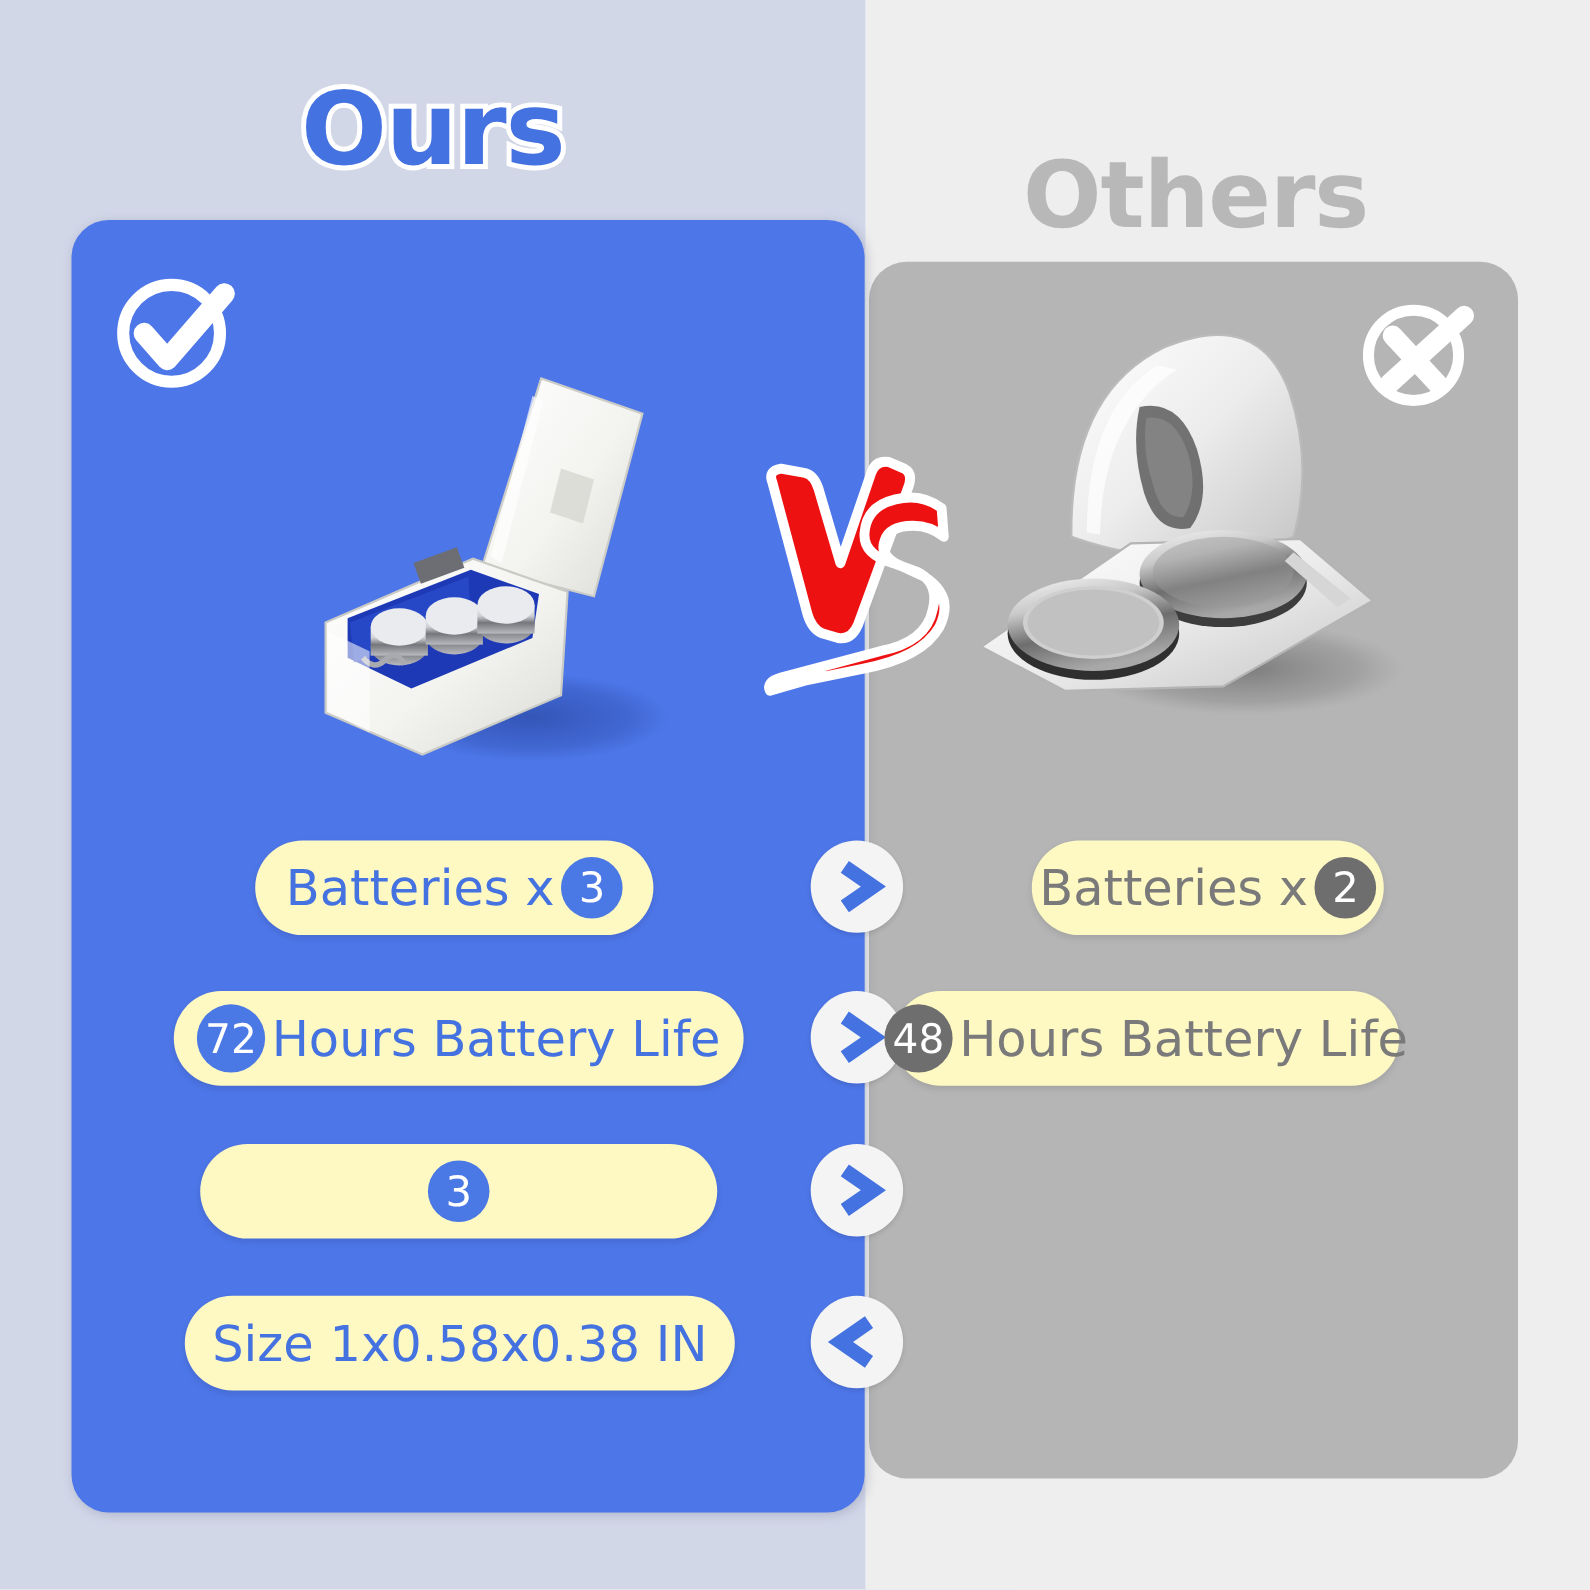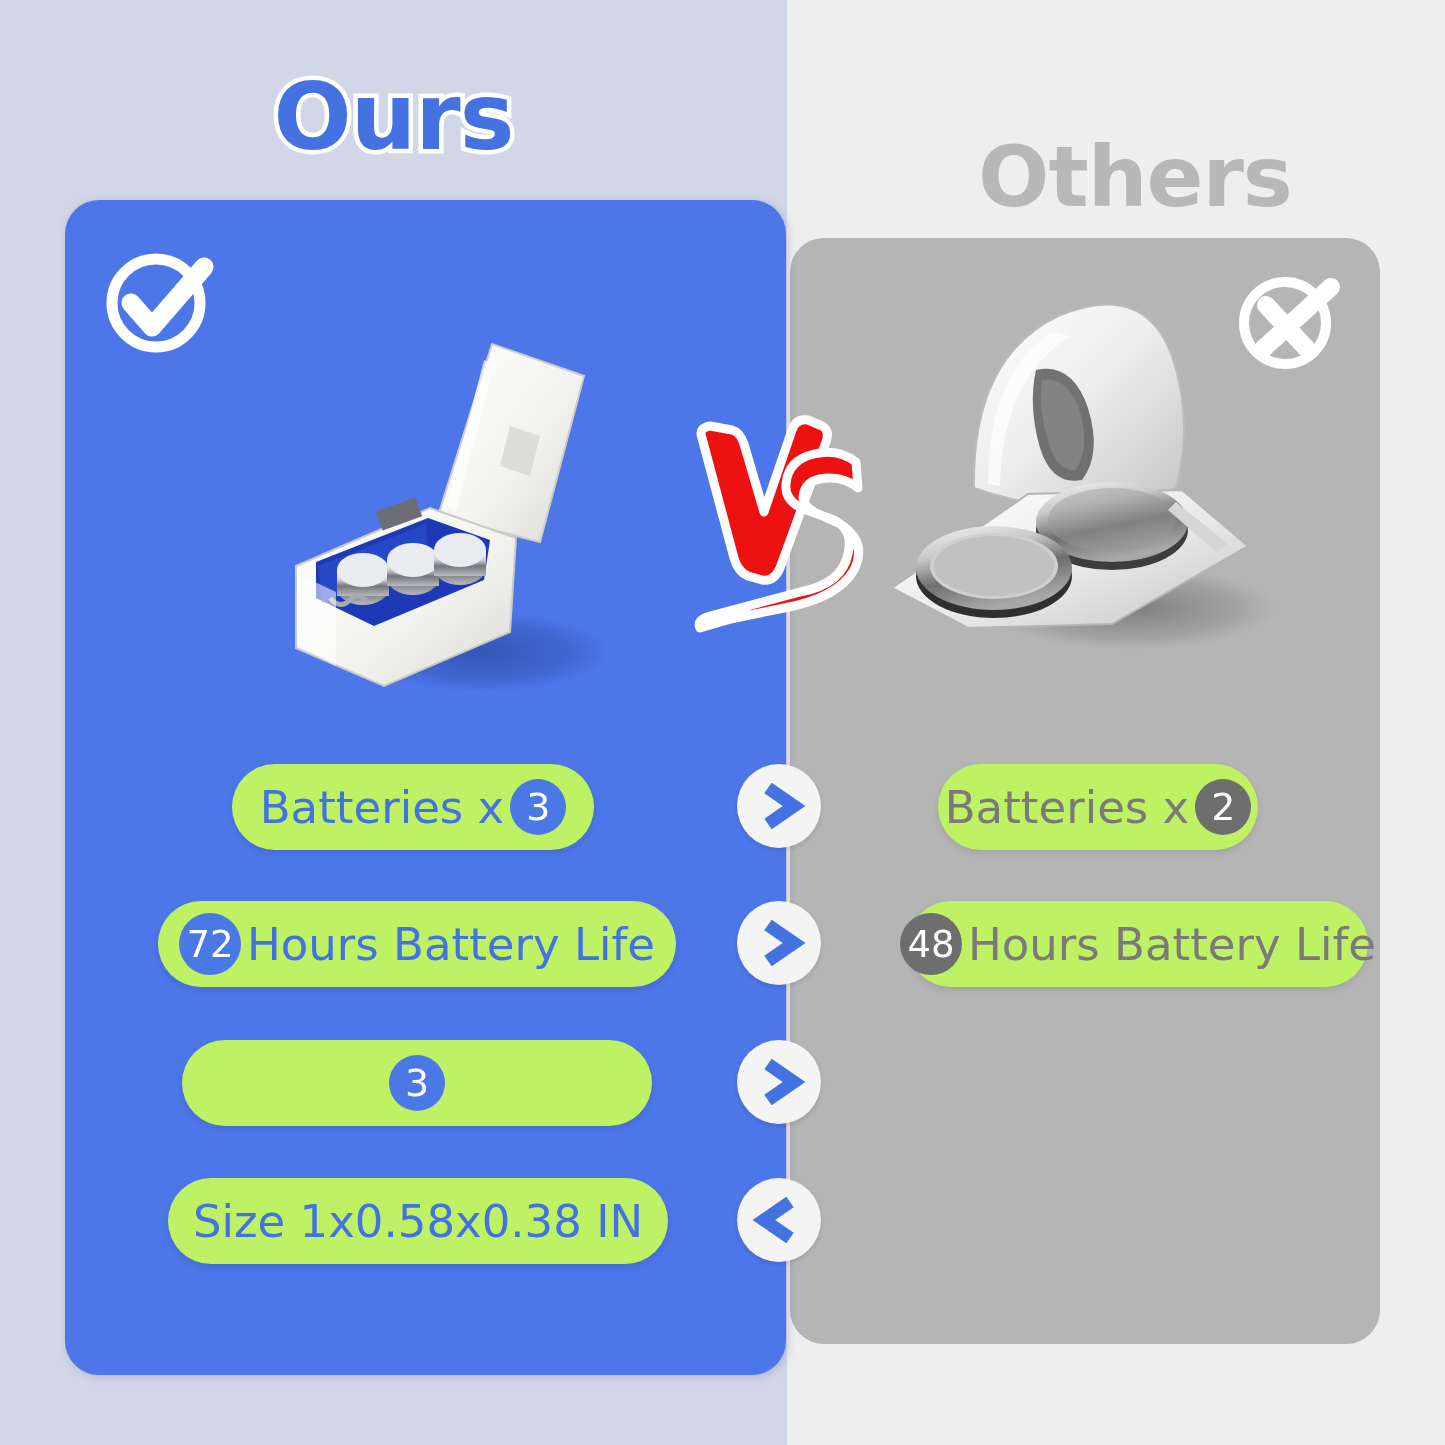--- a/index.html
+++ b/index.html
@@ -35,21 +35,20 @@
     font-size:92px; font-weight:bold; letter-spacing:-1px;
     color:#4472e0;
     -webkit-text-stroke: 9px #ffffff;
     paint-order: stroke fill;
   }
   #title-others {
     position:absolute; left:787px; top:128px; width:600px;
     text-align:center;
     font-size:84px; font-weight:bold; letter-spacing:-1px;
     color:#b8b8b8;
-    margin-left:48px;
   }
 
   
   .status-icon { position:absolute; }
   #check-icon { left:100px; top:243px; width:116px; height:116px; }
   #cross-icon { left:1233px; top:267px; width:108px; height:108px; }
 
   
   .product { position:absolute; }
   #product-ours   { left:278px; top:330px; width:340px; height:372px; }
@@ -61,21 +60,21 @@
   
   .row { position:absolute; left:0; width:1445px; height:86px; }
   .row.r0 { top:764px; }
   .row.r1 { top:901px; }
   .row.r2 { top:1040px; }
   .row.r3 { top:1178px;text-align:right; }
 
   .pill {
     position:absolute;
     height:86px;
-    background:#bef264;
+    background:#fef9c3;
     border-radius:43px;
     display:flex; align-items:center; justify-content:center;
     white-space:nowrap;
     box-shadow: 0 3px 7px rgba(0,0,0,.10);
     padding:0 26px;
   }
   .pill .txt { font-size:45px; line-height:1; }
 
   .pill-left  { color:#4472e0; }
   .pill-right { color:#7a7a7a; }
@@ -92,21 +91,21 @@
   .badge-blue { background:#4a78e4; }
   .badge-gray { background:#6e6e6e; }
   .badge-sm { width:56px; height:56px; font-size:38px; }
   .badge-lg { width:62px; height:62px; font-size:37px; }
 
   
   #pill-l-0 { left:232px; width:362px; }
   #pill-r-0 { left:938px; width:320px; }
 
   #pill-l-1 { left:158px; width:518px;text-align:center; }
-  #pill-r-1 { left:908px; width:460px; }
+  #pill-r-1 { left:812px; width:460px; }
 
   #pill-l-2 { left:182px; width:470px; }
   #pill-r-2 { left:845px; width:490px; }
 
   #pill-l-3 { left:168px; width:500px; }
   #pill-r-3 { left:855px; width:470px; }
 
   
   .cmp {
     position:absolute; left:737px; top:0;

